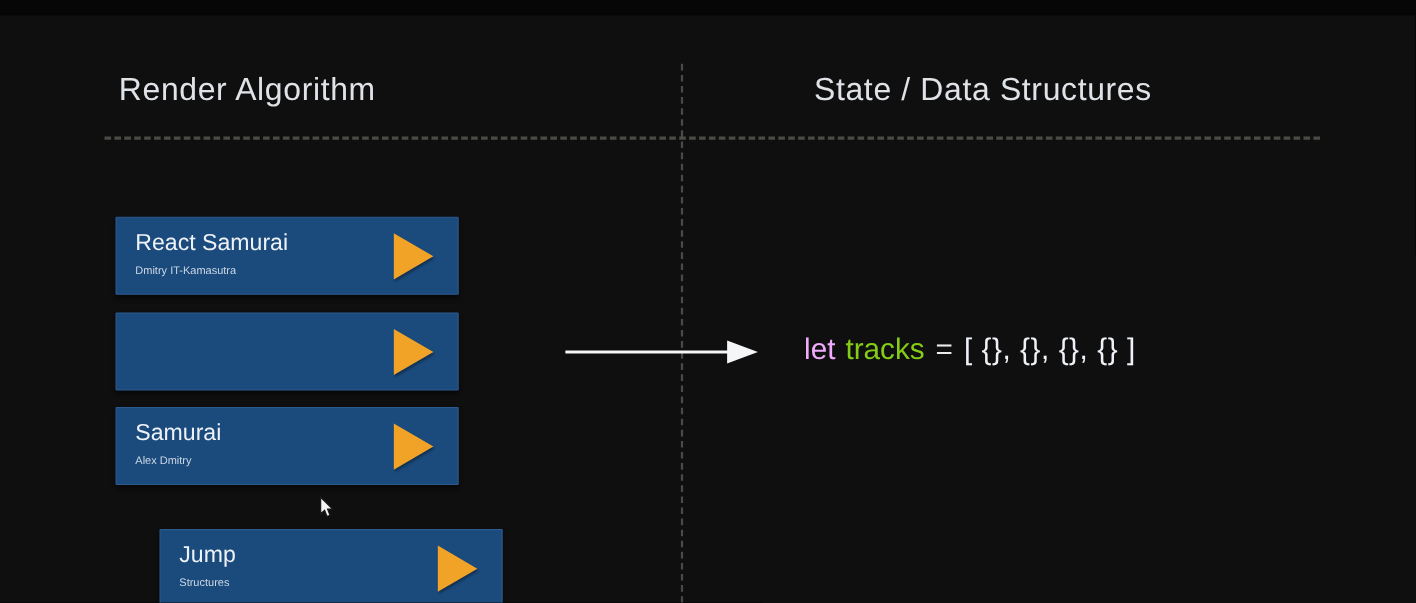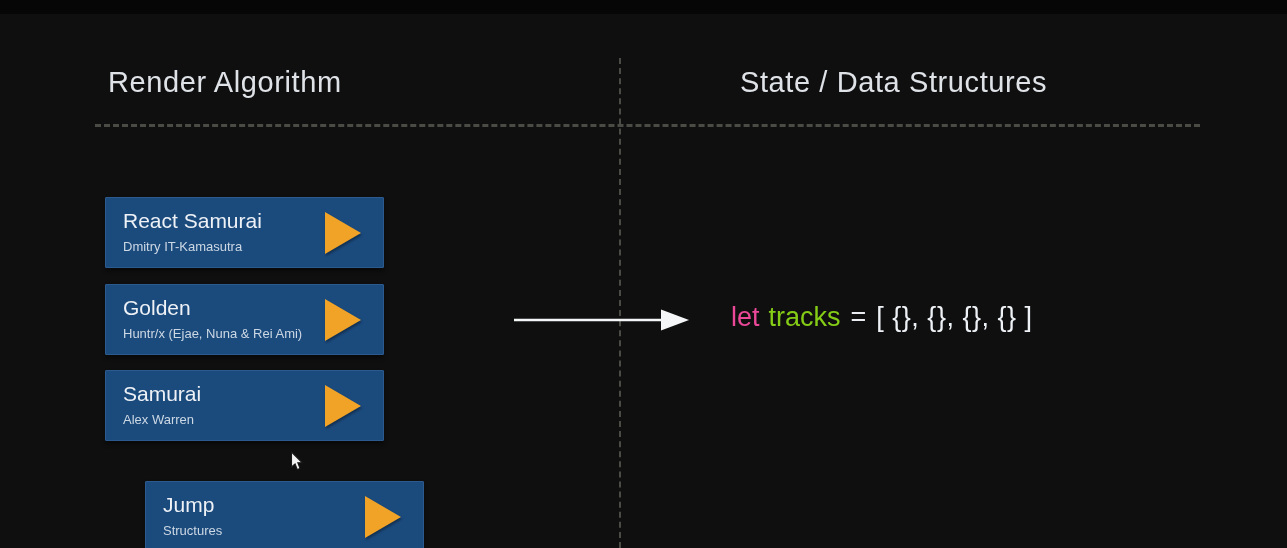--- a/index.html
+++ b/index.html
@@ -38,21 +38,21 @@
   .v-divider {
     position: absolute;
     left: 619px; top: 58px;
     width: 0; height: 490px;
     border-left: 2px dashed #56564f;
     opacity: 0.85;
   }
   .card {
     position: absolute;
     left: 105px;
-    width: 279px;
+    width: 312px;
     height: 71px;
     background: #1b4a7d;
     border: 1px solid #2c5a8f;
     border-radius: 1px;
     box-shadow: 0 3px 4px rgba(0,0,0,0.45);
     cursor: pointer;
   }
   .card-1 { top: 197px; }
   .card-2 { top: 284px; }
   .card-3 { top: 370px; }
@@ -61,21 +61,21 @@
     position: absolute;
     left: 17px; top: 9px;
   }
   .card-title {
     font-size: 21px;
     font-weight: 400;
     color: #eef2f6;
     line-height: 28px;
   }
   .card-artist {
-    font-size: 13px;
+    font-size: 10px;
     font-weight: 400;
     color: #ccd8e4;
     line-height: 19px;
     margin-top: 2px;
   }
   .play {
     position: absolute;
     right: 22px; top: 50%;
     margin-top: -21px;
     width: 0; height: 0;
@@ -90,21 +90,21 @@
   }
   .code {
     position: absolute;
     left: 731px; top: 302px;
     font-size: 27px;
     font-weight: 400;
     white-space: nowrap;
     color: #e9edf1;
   }
   .code span { display: inline-block; }
-  .kw    { color: #ec4899; margin-right: 9px; }
+  .kw    { color: #f0abfc; margin-right: 9px; }
   .var   { color: #84cc16; margin-right: 10px; }
   .op    { color: #e9edf1; margin-right: 10px; }
   .arr   { color: #eef2f6; letter-spacing: 0.5px; }
   .cursor-svg {
     position: absolute;
     left: 290px; top: 451px;
   }
 </style>
 </head>
 <body>
@@ -122,31 +122,27 @@
 
   <div class="card card-1">
     <div class="card-text">
       <div class="card-title">React Samurai</div>
       <div class="card-artist">Dmitry IT-Kamasutra</div>
     </div>
     <div class="play"></div>
   </div>
 
   <div class="card card-2">
-    <div class="card-text">
-      <div class="card-title">Golden</div>
-      <div class="card-artist">Huntr/x (Ejae, Nuna &amp; Rei Ami)</div>
-    </div>
     <div class="play"></div>
   </div>
 
   <div class="card card-3">
     <div class="card-text">
       <div class="card-title">Samurai</div>
-      <div class="card-artist">Alex Warren</div>
+      <div class="card-artist">Alex Dmitry</div>
     </div>
     <div class="play"></div>
   </div>
 
   <div class="card card-4">
     <div class="card-text">
       <div class="card-title">Jump</div>
       <div class="card-artist">Structures</div>
     </div>
     <div class="play"></div>

